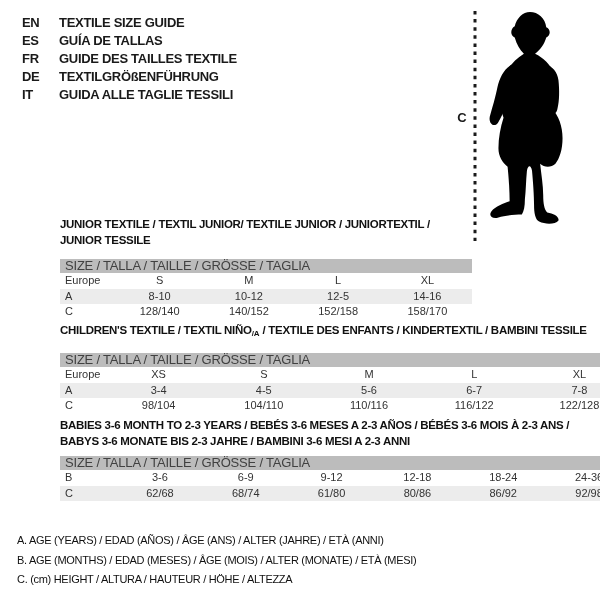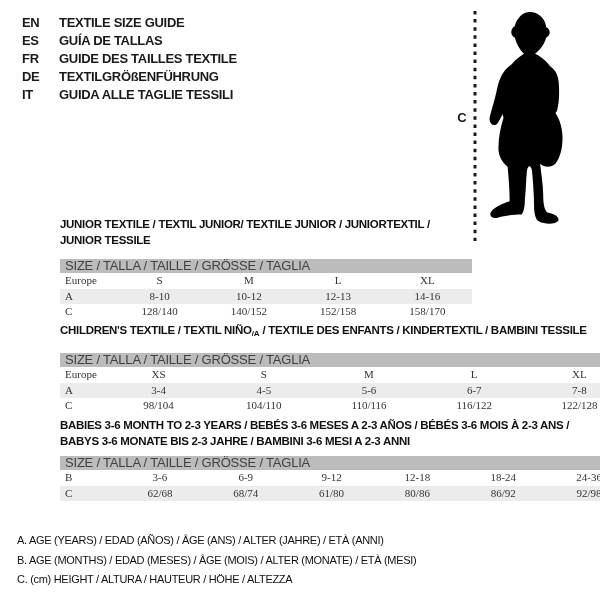--- a/index.html
+++ b/index.html
@@ -24,21 +24,21 @@
   #sec-children{top:322px;width:572px;}
   #sec-babies{top:417px;width:572px;}
   .section-title{font-weight:700;font-size:11.5px;line-height:16px;letter-spacing:-0.3px;color:#111;}
   #sec-junior .section-title,#sec-children .section-title{margin-bottom:11px;}
   #sec-babies .section-title{margin-bottom:7px;}
   .sub{font-size:8px;vertical-align:-2px;letter-spacing:0;}
 
   
   .size-header{height:14px;line-height:14px;background:#bcbcbc;color:#414141;
                font-size:13px;padding-left:5px;letter-spacing:-0.2px;}
-  .trow{display:flex;height:15.5px;line-height:15.5px;font-size:11px;color:#333;font-family:Liberation Serif, serif;}
+  .trow{display:flex;height:15.5px;line-height:15.5px;font-size:11px;color:#333;}
   .trow.alt{background:#ececec;}
   .tlabel{padding-left:5px;}
   #sec-junior .tlabel{flex:0 0 50px;}
   #sec-children .tlabel{flex:0 0 41px;}
   #sec-babies .tlabel{flex:0 0 52px;}
   .tcell{flex:1;text-align:center;}
 
   
   .footnotes{position:absolute;left:17px;top:531px;font-weight:400;font-size:11px;
              line-height:19.5px;letter-spacing:-0.3px;color:#111;}
@@ -104,21 +104,21 @@
         <div class="tlabel">Europe</div>
         <div class="tcell">S</div>
         <div class="tcell">M</div>
         <div class="tcell">L</div>
         <div class="tcell">XL</div>
       </div>
       <div class="trow alt">
         <div class="tlabel">A</div>
         <div class="tcell">8-10</div>
         <div class="tcell">10-12</div>
-        <div class="tcell">12-13</div>
+        <div class="tcell">12-5</div>
         <div class="tcell">14-16</div>
       </div>
       <div class="trow">
         <div class="tlabel">C</div>
         <div class="tcell">128/140</div>
         <div class="tcell">140/152</div>
         <div class="tcell">152/158</div>
         <div class="tcell">158/170</div>
       </div>
     </div>

